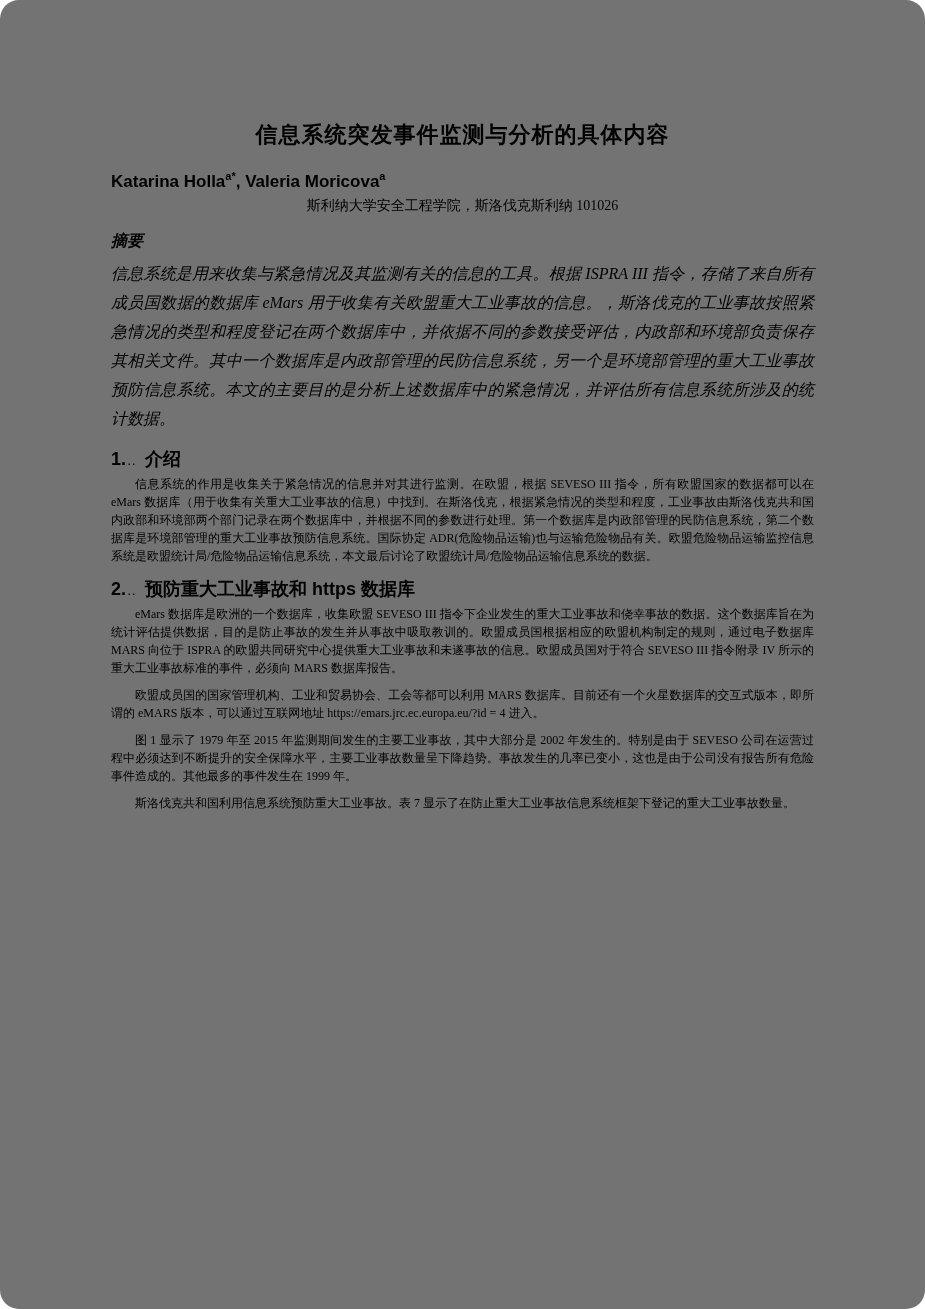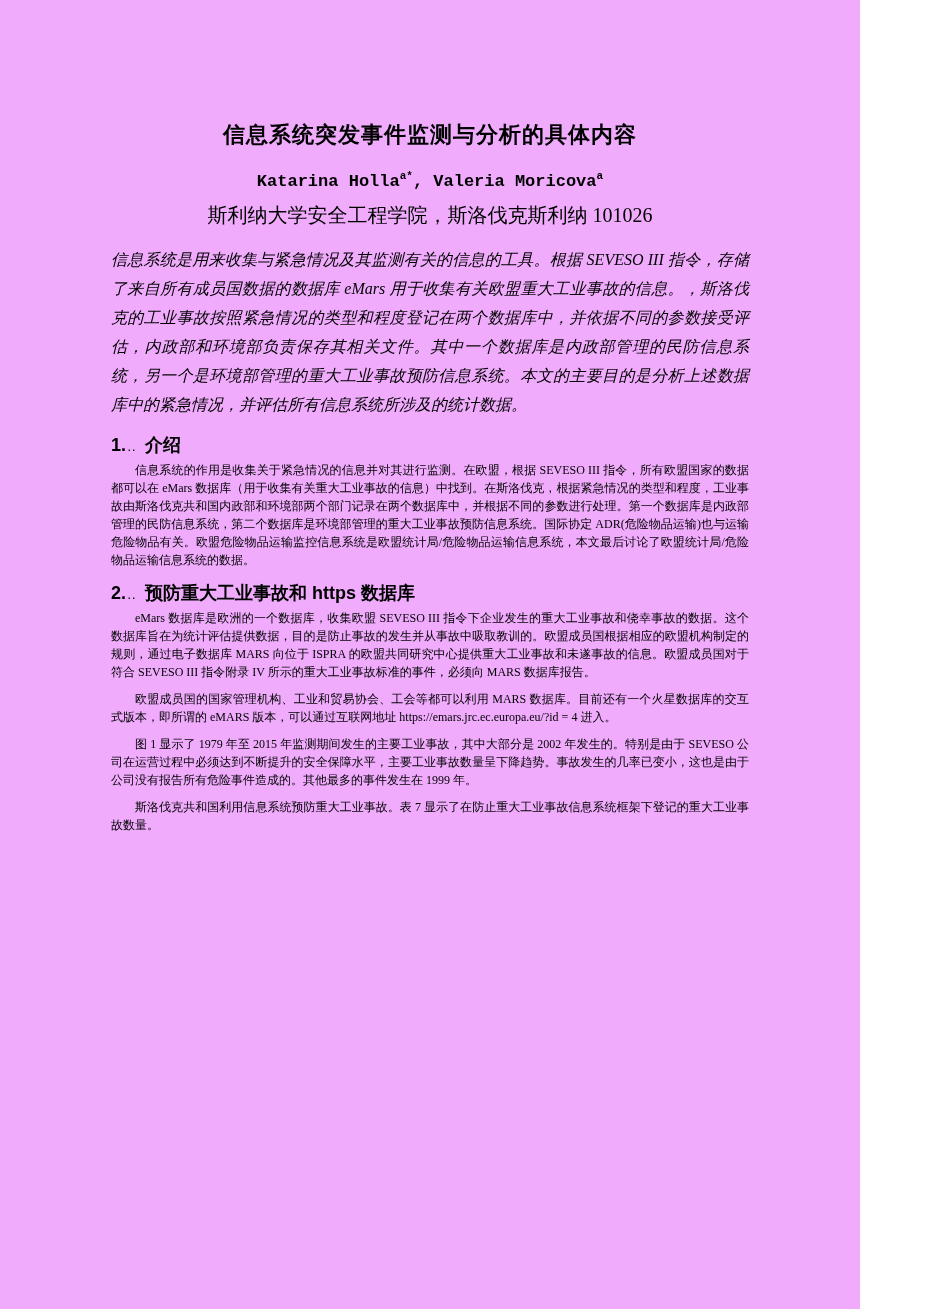--- a/index.html
+++ b/index.html
@@ -5,43 +5,43 @@
   * { margin: 0; padding: 0; box-sizing: border-box; }
   html, body { background: #ffffff; }
   body {
     width: 925px;
     height: 1309px;
     font-family: "Liberation Serif", "DejaVu Serif", serif;
     color: #000000;
     overflow: hidden;
   }
   .page {
-    width: 860px;
+    width: 925px;
     height: 1309px;
     padding: 120px 111px 0 111px;
-    background: #f0abfc;
+    background: #737373;
+    border-radius: 19px;
   }
   .title {
     font-size: 22px;
     font-weight: bold;
     text-align: center;
     letter-spacing: 1px;
     margin-bottom: 20px;
     font-family: "Liberation Sans", "DejaVu Sans", sans-serif;
   }
   .authors {
     font-size: 17px;
     font-weight: bold;
-    text-align: center;
-    margin-bottom: 11px;
-    font-family: Liberation Mono, monospace;
+    margin-bottom: 5px;
+    font-family: Liberation Sans, sans-serif;
   }
   .authors sup { font-size: 11px; font-weight: bold; }
   .affiliation {
-    font-size: 20px;
+    font-size: 14px;
     text-align: center;
     margin-bottom: 16px;
   }
   .abstract-heading {
     font-size: 16px;
     font-weight: bold;
     font-style: italic;
     margin-bottom: 7px;
   }
   .abstract-body {
@@ -77,21 +77,22 @@
 
 <div class="page">
 
   <h1 class="title">信息系统突发事件监测与分析的具体内容</h1>
 
   <div class="authors"><span>Katarina Holla</span><sup>a*</sup><span>, </span><span>Valeria Moricova</span><sup>a</sup></div>
 
   <div class="affiliation">斯利纳大学安全工程学院，斯洛伐克斯利纳 101026</div>
 
   <div class="abstract-block">
-    <p class="abstract-body">信息系统是用来收集与紧急情况及其监测有关的信息的工具。根据 SEVESO III 指令，存储了来自所有成员国数据的数据库 eMars 用于收集有关欧盟重大工业事故的信息。，斯洛伐克的工业事故按照紧急情况的类型和程度登记在两个数据库中，并依据不同的参数接受评估，内政部和环境部负责保存其相关文件。其中一个数据库是内政部管理的民防信息系统，另一个是环境部管理的重大工业事故预防信息系统。本文的主要目的是分析上述数据库中的紧急情况，并评估所有信息系统所涉及的统计数据。</p>
+    <h3 class="abstract-heading">摘要</h3>
+    <p class="abstract-body">信息系统是用来收集与紧急情况及其监测有关的信息的工具。根据 ISPRA III 指令，存储了来自所有成员国数据的数据库 eMars 用于收集有关欧盟重大工业事故的信息。，斯洛伐克的工业事故按照紧急情况的类型和程度登记在两个数据库中，并依据不同的参数接受评估，内政部和环境部负责保存其相关文件。其中一个数据库是内政部管理的民防信息系统，另一个是环境部管理的重大工业事故预防信息系统。本文的主要目的是分析上述数据库中的紧急情况，并评估所有信息系统所涉及的统计数据。</p>
   </div>
 
   <div>
     <h2 class="section-heading"><span class="sec-num">1.</span><span class="sec-leader">..</span><span class="sec-title">介绍</span></h2>
     <p class="body-para">信息系统的作用是收集关于紧急情况的信息并对其进行监测。在欧盟，根据 SEVESO III 指令，所有欧盟国家的数据都可以在 eMars 数据库（用于收集有关重大工业事故的信息）中找到。在斯洛伐克，根据紧急情况的类型和程度，工业事故由斯洛伐克共和国内政部和环境部两个部门记录在两个数据库中，并根据不同的参数进行处理。第一个数据库是内政部管理的民防信息系统，第二个数据库是环境部管理的重大工业事故预防信息系统。国际协定 ADR(危险物品运输)也与运输危险物品有关。欧盟危险物品运输监控信息系统是欧盟统计局/危险物品运输信息系统，本文最后讨论了欧盟统计局/危险物品运输信息系统的数据。</p>
   </div>
 
   <div>
     <h2 class="section-heading"><span class="sec-num">2.</span><span class="sec-leader">..</span><span class="sec-title">预防重大工业事故和 https 数据库</span></h2>
     <p class="body-para">eMars 数据库是欧洲的一个数据库，收集欧盟 SEVESO III 指令下企业发生的重大工业事故和侥幸事故的数据。这个数据库旨在为统计评估提供数据，目的是防止事故的发生并从事故中吸取教训的。欧盟成员国根据相应的欧盟机构制定的规则，通过电子数据库 MARS 向位于 ISPRA 的欧盟共同研究中心提供重大工业事故和未遂事故的信息。欧盟成员国对于符合 SEVESO III 指令附录 IV 所示的重大工业事故标准的事件，必须向 MARS 数据库报告。</p>

